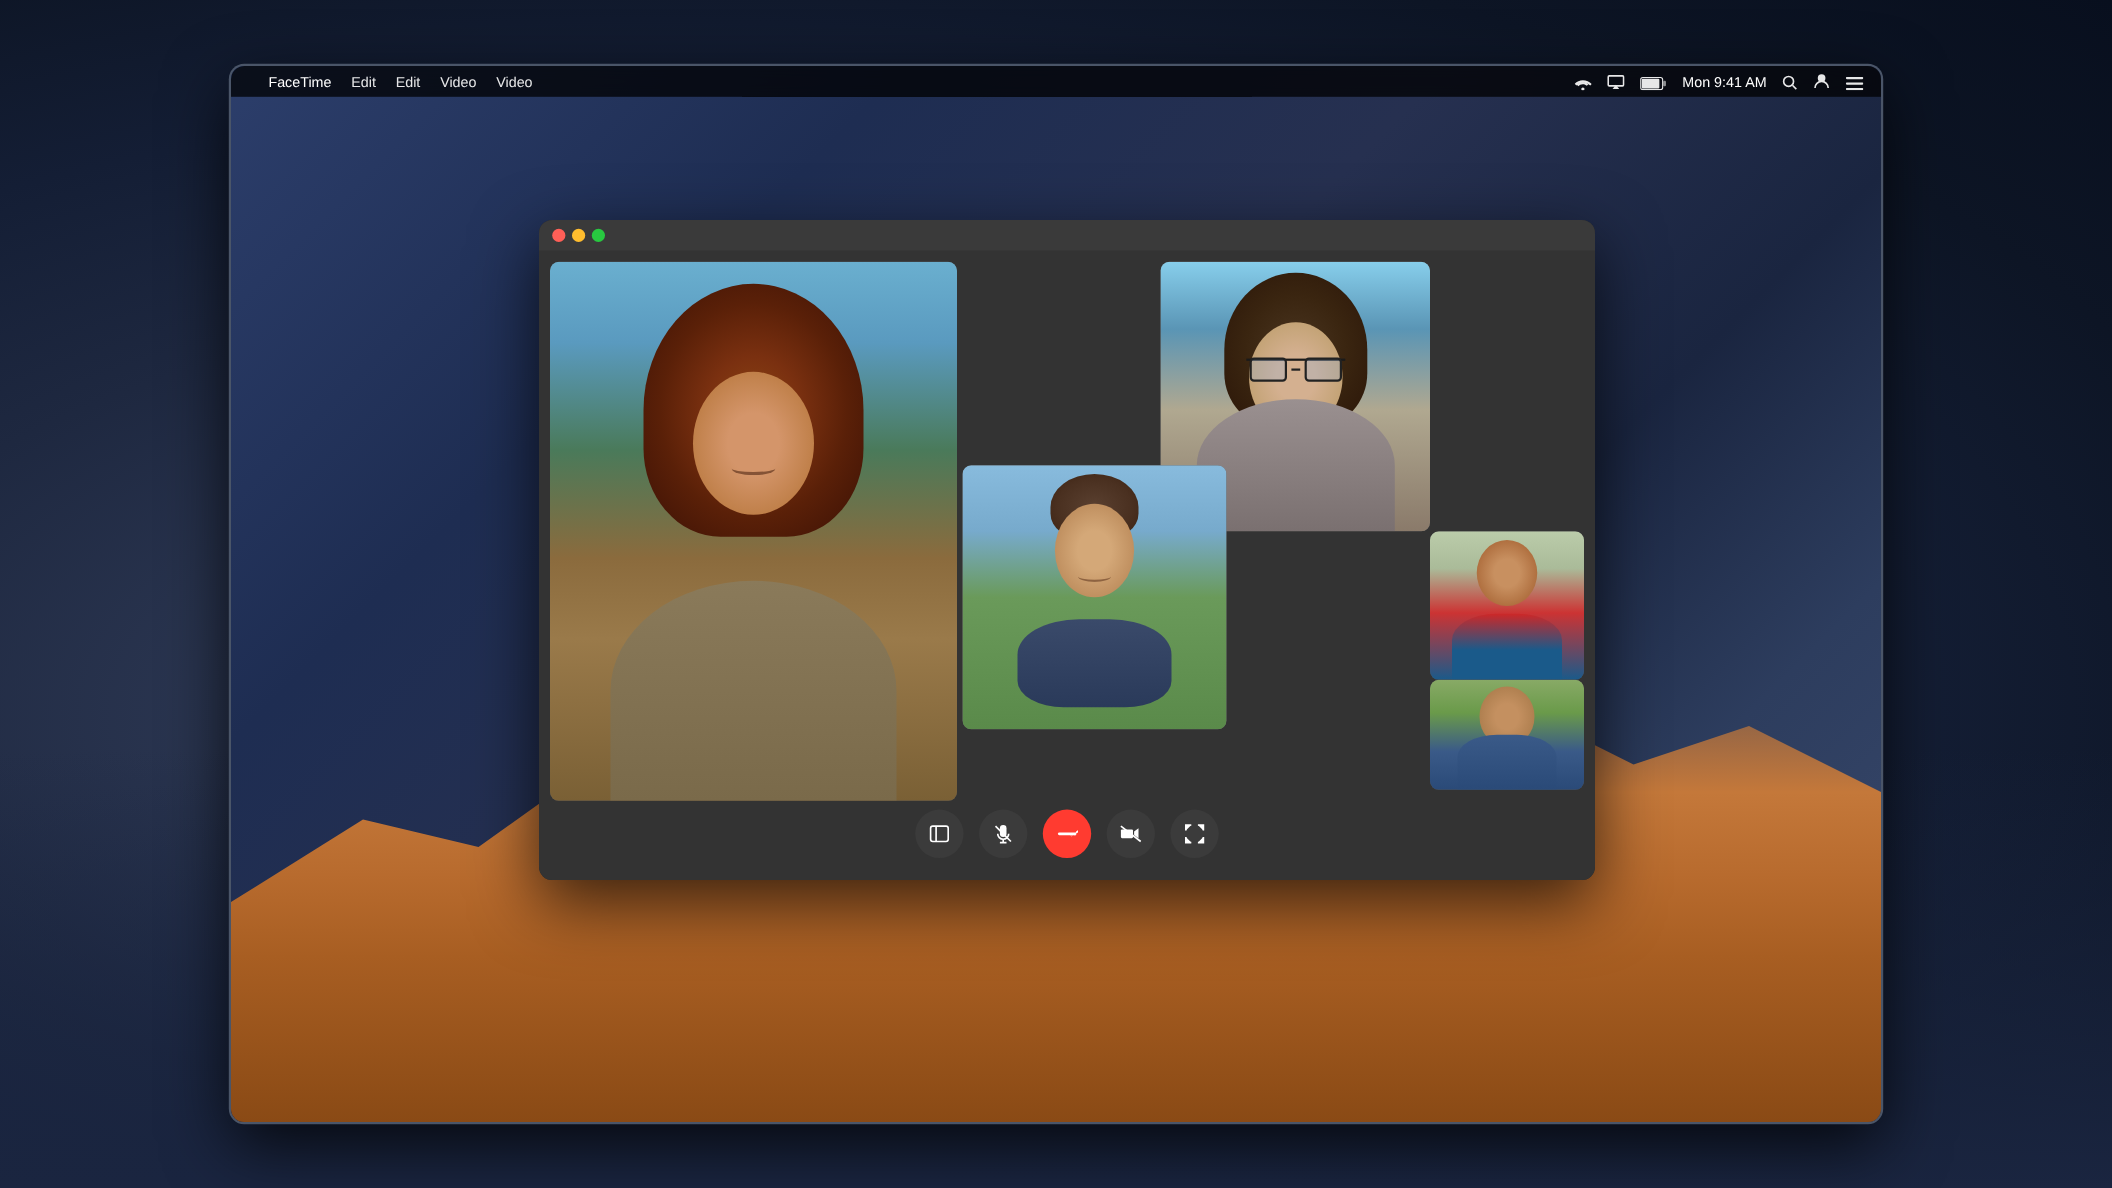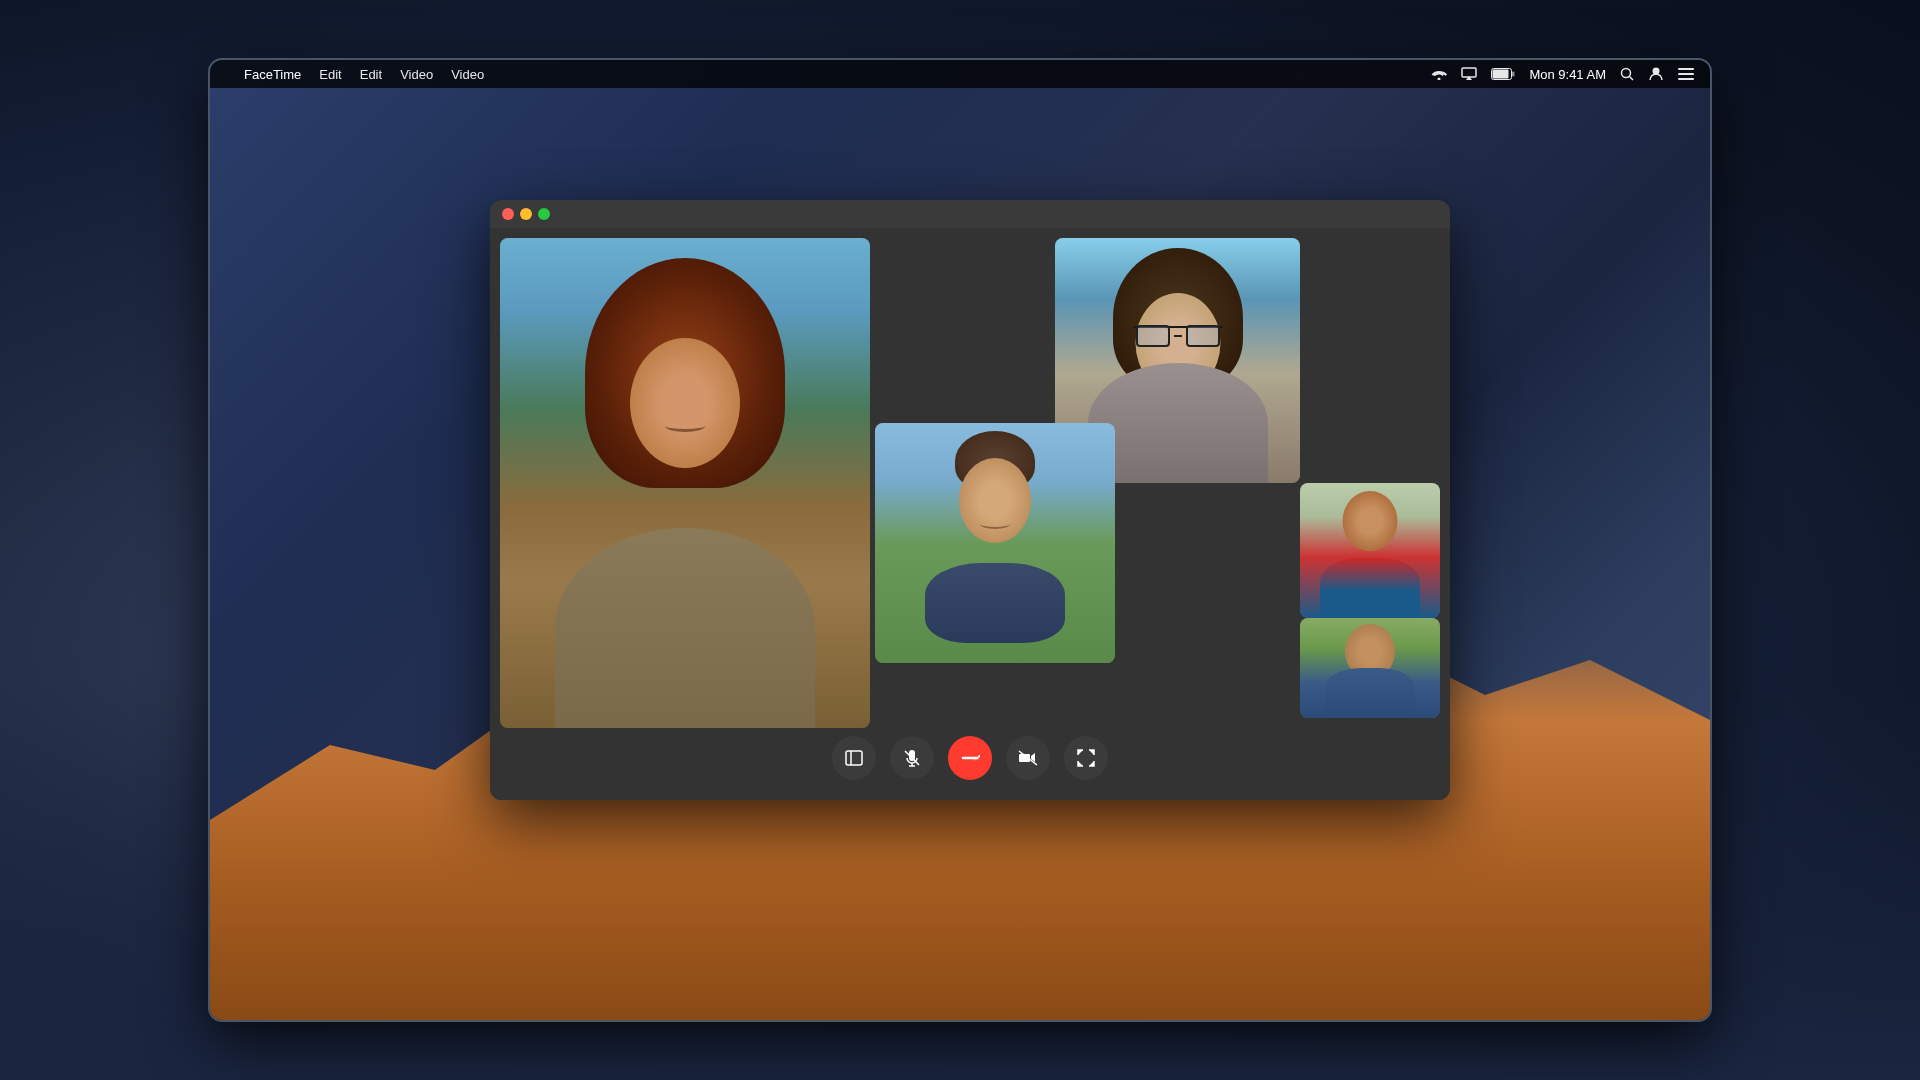--- a/index.html
+++ b/index.html
@@ -93,21 +93,21 @@
       font-size: 13px;
       color: white;
       opacity: 0.9;
       cursor: default;
       text-align: right;
     }
 
     .menubar-right {
       margin-left: auto;
       display: flex;
-      align-items: center;
+      align-items: flex-end;
       gap: 14px;
     }
 
     .menu-clock {
       font-size: 13px;
       color: white;
       font-weight: 500;
     }
 
     

